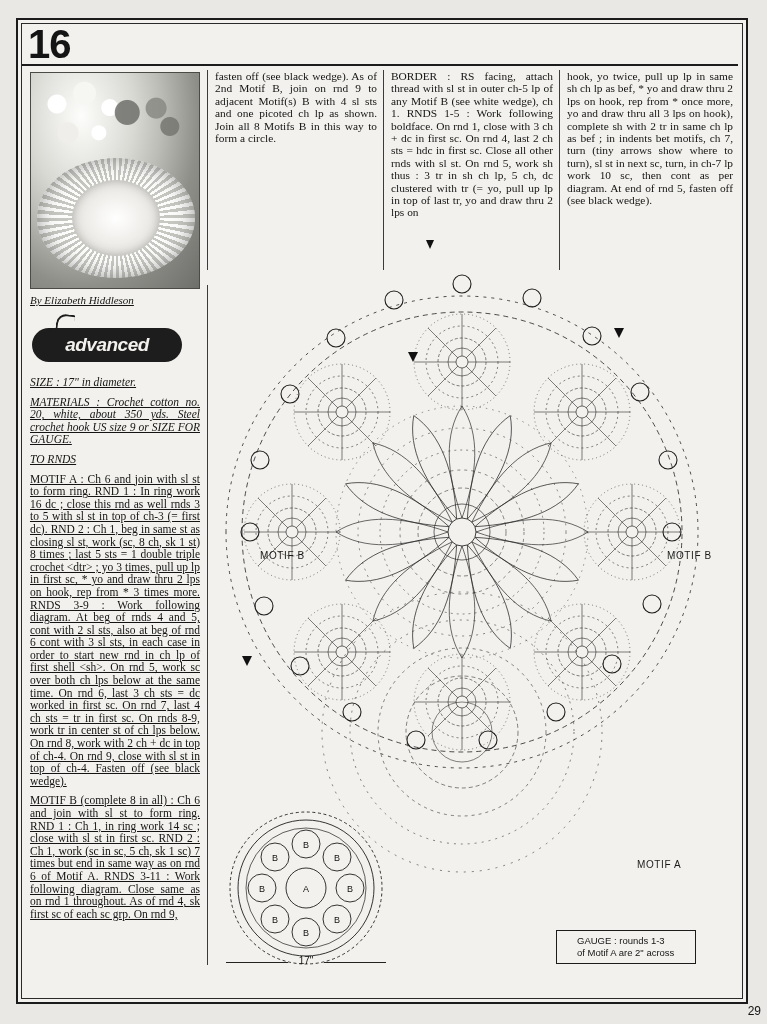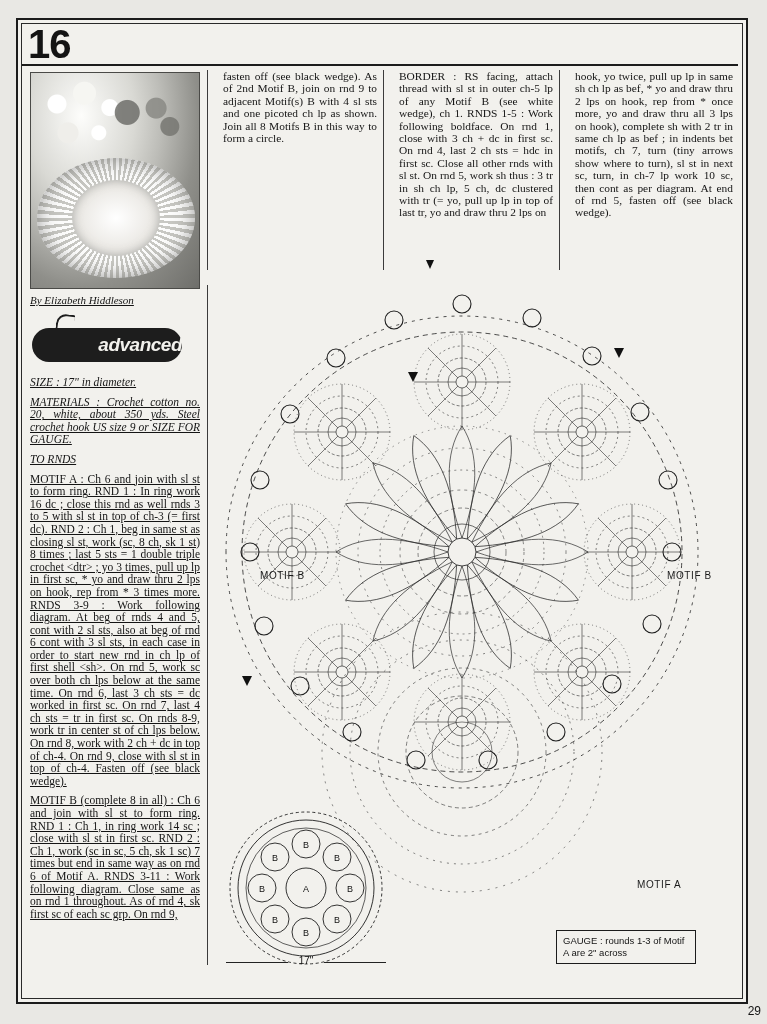--- a/index.html
+++ b/index.html
@@ -165,21 +165,21 @@
     left: 0px; top: 14px;
     width: 150px; height: 34px;
     background: #1d1d1d;
     border-radius: 17px;
   }
   .badge .blob-text {
     position: absolute;
     left: 0; top: 14px;
     width: 150px; height: 34px;
     line-height: 34px;
-    text-align: right;
+    text-align: center;
     color: #f2f1ed;
     font-family: "Liberation Sans", sans-serif;
     font-style: italic;
     font-weight: bold;
     font-size: 19px;
     letter-spacing: -0.5px;
   }
   .smallhead {
     font-style: italic;
     font-size: 11.5px;
@@ -192,48 +192,48 @@
   }
 
   
   .col {
     position: absolute;
     top: 70px;
     font-size: 11.4px;
     line-height: 12.4px;
     text-align: justify;
   }
-  .col p { margin: 0 0 6px 8px; }
+  .col p { margin: 0 0 6px 0; }
   .col-2 { left: 215px; width: 162px; }
   .col-3 { left: 391px; width: 162px; }
   .col-4 { left: 567px; width: 166px; }
 
   
   .diagram {
     position: absolute;
-    left: 212px; top: 252px;
+    left: 212px; top: 232px;
     width: 526px; height: 700px;
     overflow: hidden;
   }
   .dlabel {
     position: absolute;
     font-family: "Liberation Sans", sans-serif;
     font-size: 10px;
     letter-spacing: .6px;
     color: #1a1a1a;
   }
   .gauge-box {
     position: absolute;
     left: 556px; top: 930px;
     width: 140px; height: 34px;
     border: 1px solid #1c1c1c;
     font-family: "Liberation Sans", sans-serif;
     font-size: 9.5px;
     line-height: 11.5px;
-    padding: 4px 6px;
+    padding: 4px 20px;
     box-sizing: border-box;
     background: #f2f1ed;
   }
   .schematic {
     position: absolute;
     left: 226px; top: 808px;
     width: 160px; height: 160px;
   }
   .dimline {
     position: absolute;

